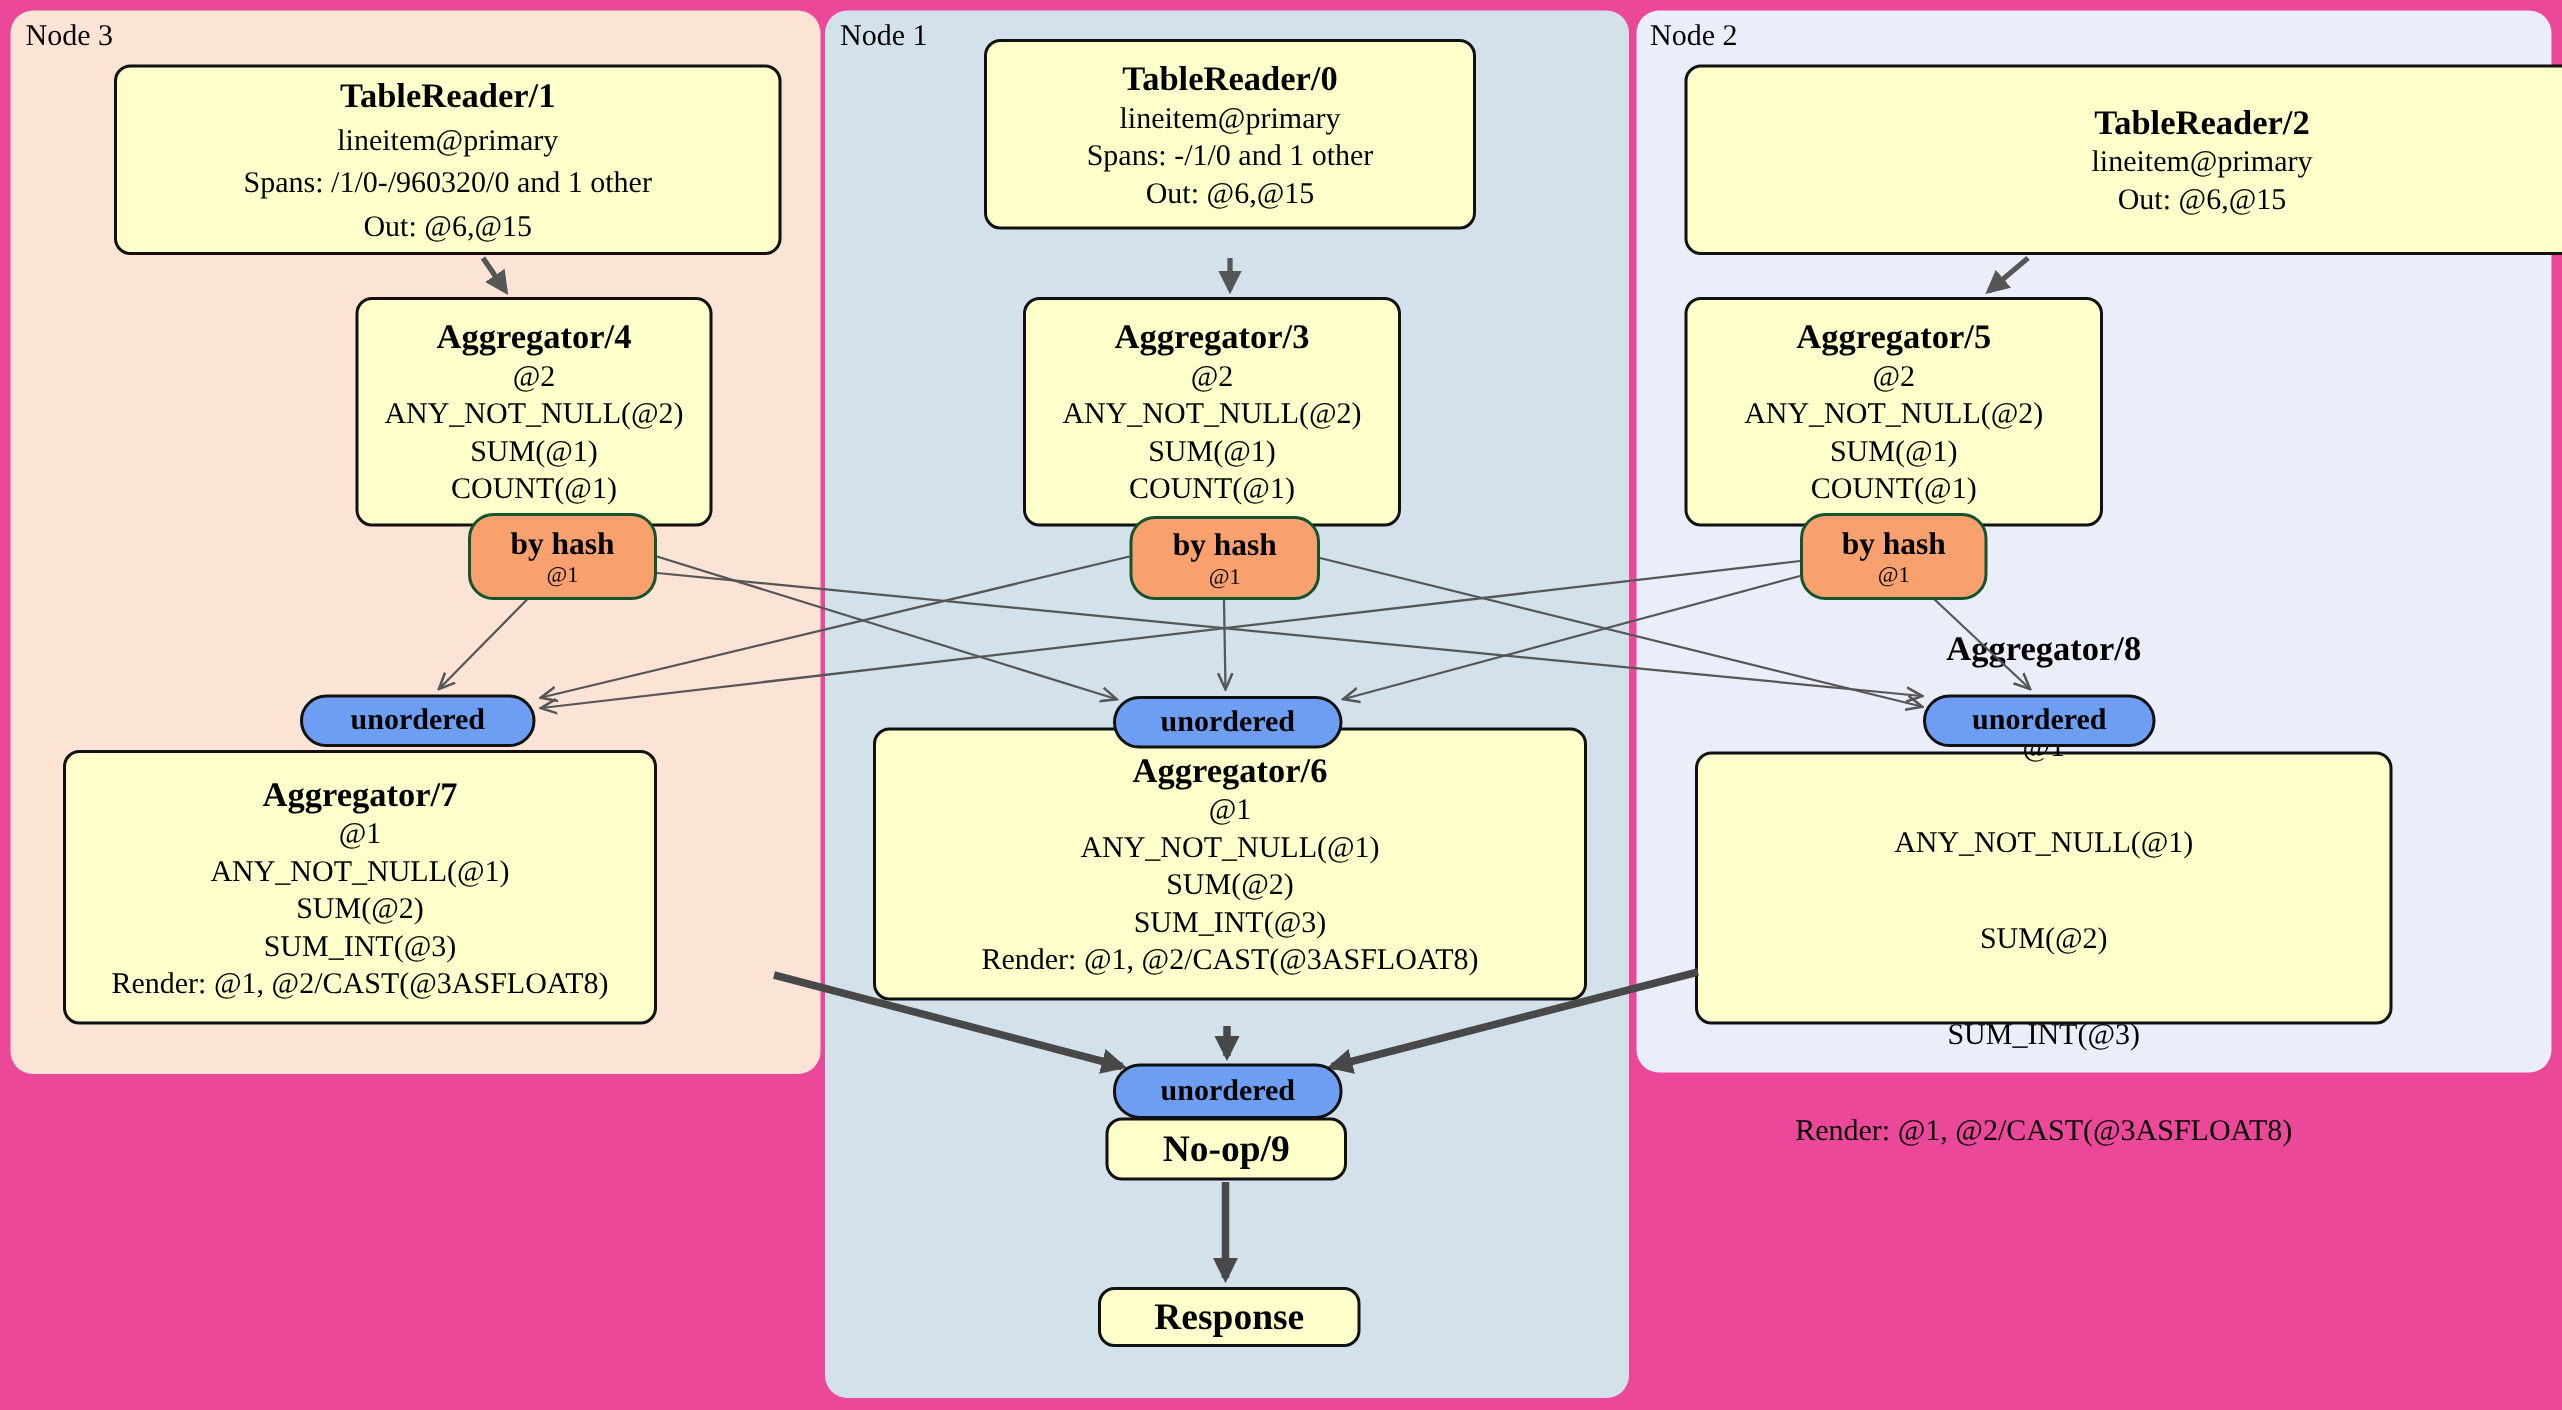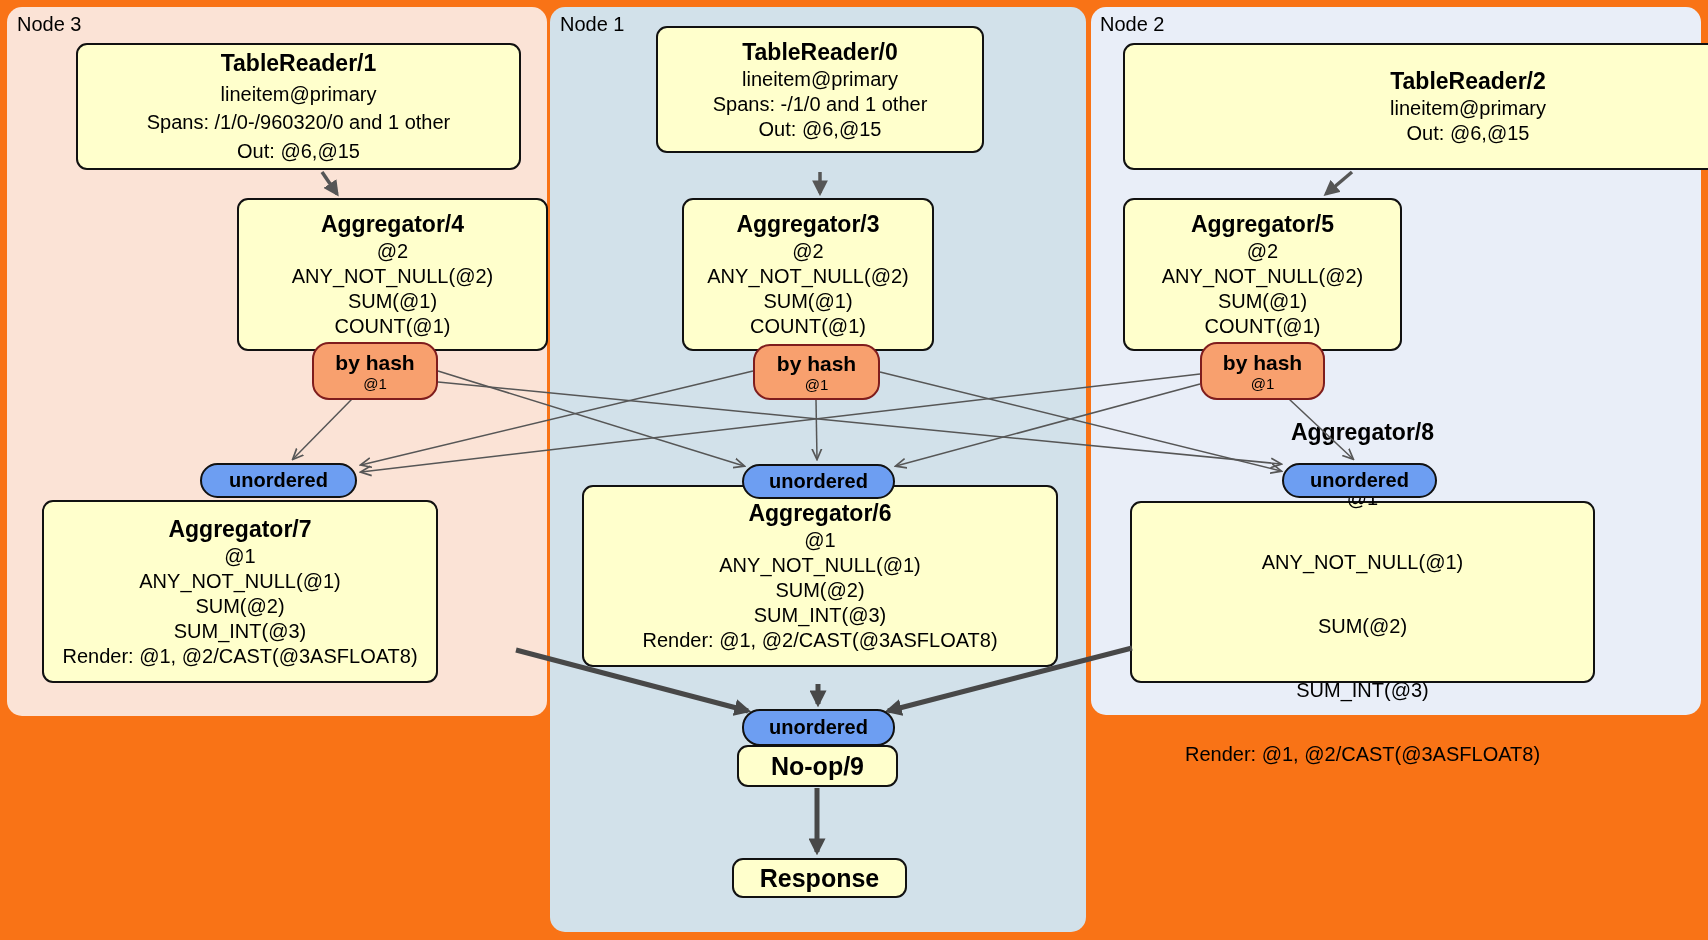--- a/index.html
+++ b/index.html
@@ -1,18 +1,18 @@
 <!DOCTYPE html>
 <html><head>
 <meta charset="utf-8">
 <style>
   html,body{margin:0;padding:0;background:#ffffff;}
   #canvas{
-    position:relative;width:1708px;height:940px;background:#f97316;
-    font-family:Liberation Sans, sans-serif;color:#000;overflow:hidden;
+    position:relative;width:1708px;height:940px;background:#ec4899;
+    font-family:Liberation Serif, serif;color:#000;overflow:hidden;
   }
   .region{position:absolute;border-radius:15px;}
   #region-node3{left:7px;top:7px;width:540px;height:709px;background:#fbe3d6;}
   #region-node1{left:550px;top:7px;width:536px;height:925px;background:#d2e1ea;}
   #region-node2{left:1091px;top:7px;width:610px;height:708px;background:#e9eef8;}
   .region-label{position:absolute;font-size:20px;line-height:24px;color:#000;}
   #label-node3{left:17px;top:12px;}
   #label-node1{left:560px;top:12px;}
   #label-node2{left:1100px;top:12px;}
 
@@ -20,32 +20,32 @@
     position:absolute;background:#ffffcc;border:2px solid #111;border-radius:11px;
     display:flex;flex-direction:column;justify-content:center;align-items:center;
     text-align:center;box-sizing:border-box;padding:4px 6px;
   }
   .box .title{font-weight:bold;font-size:23px;line-height:29px;white-space:nowrap;}
   .box .line{font-size:20px;line-height:25px;white-space:nowrap;}
 
   #box-tr1{left:76px;top:43px;width:445px;height:127px;justify-content:space-between;}
   #box-tr0{left:656px;top:26px;width:328px;height:127px;}
   #box-tr2{left:1123px;top:43px;width:664px;height:127px;padding-left:32px;}
-  #box-agg4{left:237px;top:198px;width:311px;height:153px;}
+  #box-agg4{left:237px;top:198px;width:238px;height:153px;}
   #box-agg3{left:682px;top:198px;width:252px;height:153px;}
   #box-agg5{left:1123px;top:198px;width:279px;height:153px;}
   #box-agg7{left:42px;top:500px;width:396px;height:183px;}
   #box-agg6{left:582px;top:485px;width:476px;height:182px;}
   #box-agg8{left:1130px;top:501px;width:465px;height:182px;gap:39px;}
   #box-noop{left:737px;top:745px;width:161px;height:42px;}
   #box-resp{left:732px;top:858px;width:175px;height:40px;}
   #box-noop .title,#box-resp .title{font-size:25px;}
 
   .router{
-    position:absolute;background:#f8a06e;border:2px solid #7f1d1d;border-radius:17px;
+    position:absolute;background:#f8a06e;border:2px solid #14532d;border-radius:17px;
     display:flex;flex-direction:column;justify-content:center;align-items:center;
     box-sizing:border-box;text-align:right;
   }
   .router .rtitle{font-weight:bold;font-size:21px;line-height:25px;}
   .router .rsub{font-size:15px;line-height:18px;}
   #router-left{left:312px;top:342px;width:126px;height:58px;}
   #router-center{left:753px;top:344px;width:127px;height:56px;}
   #router-right{left:1200px;top:342px;width:125px;height:58px;}
 
   .pill{

